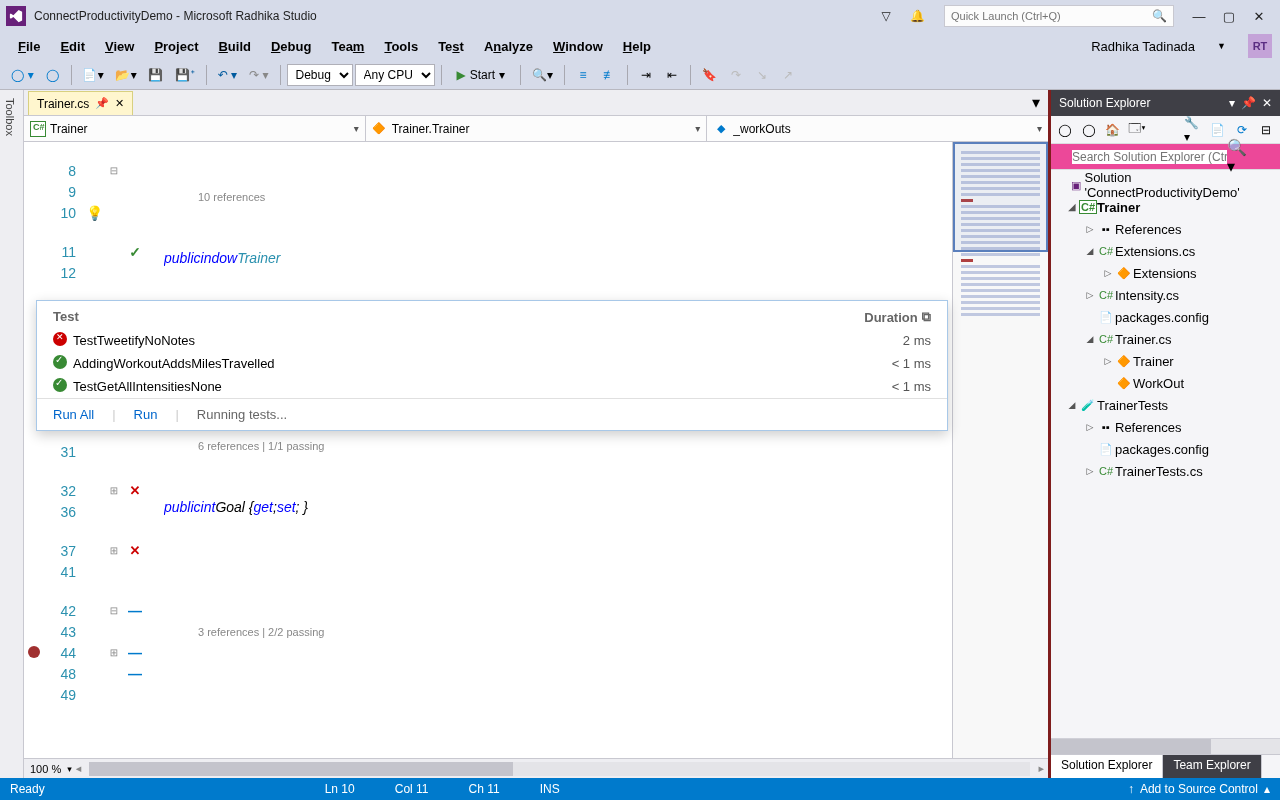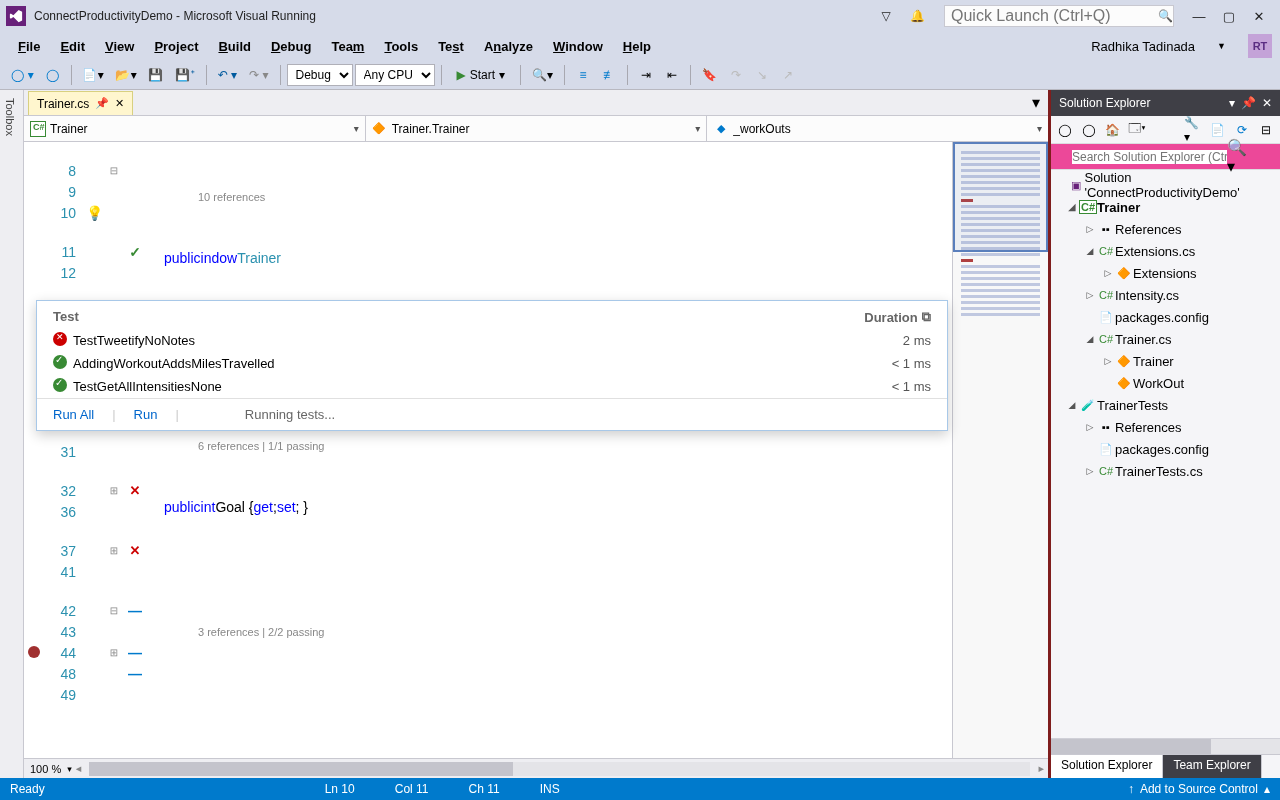--- a/index.html
+++ b/index.html
@@ -4,21 +4,21 @@
 <style>
 * { margin: 0; padding: 0; box-sizing: border-box; font-family: "Segoe UI", sans-serif; }
 html, body { width: 1280px; height: 800px; overflow: hidden; background: #eeeef2; }
 .titlebar { height: 32px; background: #d6dbe9; display: flex; align-items: center; padding: 0 6px; font-size: 12px; color: #1e1e1e; }
 .titlebar .vs-logo { width: 20px; height: 20px; background: #68217a; display: inline-flex; align-items: center; justify-content: center; margin-right: 8px; }
 .titlebar .vs-logo svg { width: 14px; height: 14px; }
 .titlebar .title { flex: 0 0 auto; }
 .titlebar .spacer { flex: 1; }
 .titlebar .tb-icon { width: 24px; height: 24px; display: inline-flex; align-items: center; justify-content: center; margin: 0 4px; cursor: pointer; }
 .titlebar .quick-launch { width: 230px; height: 22px; background: #fcfcfc; border: 1px solid #c8c8d0; display: flex; align-items: center; padding: 0 6px; margin: 0 10px; }
-.titlebar .quick-launch input { border: none; outline: none; flex: 1; font-size: 16px; background: transparent; }
+.titlebar .quick-launch input { border: none; outline: none; flex: 1; font-size: 11px; background: transparent; }
 .titlebar .win-btns { display: flex; }
 .titlebar .win-btns div { width: 30px; height: 24px; display: flex; align-items: center; justify-content: center; cursor: pointer; font-size: 13px; }
 
 .menubar { height: 28px; background: #d6dbe9; display: flex; align-items: center; padding: 0 8px; font-size: 13px; }
 .menubar .menu-item { padding: 4px 10px; cursor: pointer; font-weight: bold; }
 .menubar .menu-item u { text-decoration: underline; }
 .menubar .user-area { margin-left: auto; display: flex; align-items: center; gap: 22px; }
 .menubar .user-badge { width: 24px; height: 24px; background: #c4a3d8; color: #5a2d82; font-size: 11px; display: flex; align-items: center; justify-content: center; font-weight: 600; }
 
 .toolbar { height: 30px; background: #d6dbe9; border-bottom: 1px solid #b8b8c0; display: flex; align-items: center; padding: 0 6px; gap: 2px; font-size: 12px; }
@@ -39,21 +39,21 @@
 
 .nav-bars { height: 26px; display: flex; border-bottom: 1px solid #c8c8d0; }
 .nav-combo { flex: 1; border-right: 1px solid #c8c8d0; display: flex; align-items: center; padding: 0 6px; font-size: 12px; background: #fcfcfc; gap: 4px; position: relative; }
 .nav-combo:last-child { border-right: none; }
 .nav-combo .caret { margin-left: auto; color: #555; font-size: 10px; }
 .nav-icon { width: 16px; height: 16px; display: inline-flex; align-items: center; justify-content: center; font-size: 11px; }
 
 .code-body { flex: 1; display: flex; position: relative; overflow: hidden; }
 .gutter { width: 140px; background: #fff; position: relative; font-family: Consolas, monospace; font-size: 14px; }
 .code-lines { flex: 1; font-family: Consolas, monospace; font-size: 14px; line-height: 21px; padding-top: 4px; position: relative; white-space: pre; overflow: hidden; }
-.code-line { height: 21px; display: flex; align-items: flex-start; }
+.code-line { height: 21px; display: flex; align-items: flex-start; font-style: italic; }
 .ln-row { height: 21px; display: flex; align-items: center; }
 .ln-row .bp { width: 20px; text-align: center; }
 .ln-row .num { width: 42px; text-align: right; color: #2b91af; padding-right: 10px; }
 .ln-row .bulb { width: 18px; }
 .ln-row .fold { width: 20px; text-align: center; color: #888; font-size: 10px; cursor: pointer; }
 .ln-row .status { width: 22px; text-align: center; }
 .codelens { font-size: 11px; color: #888; height: 18px; padding-left: 34px; display: flex; align-items: center; gap: 6px; font-family: "Segoe UI", sans-serif; }
 .kw { color: #0000ff; }
 .type { color: #2b91af; }
 .minimap { width: 96px; border-left: 1px solid #c8c8d0; background: #f8f8f8; position: relative; }
@@ -64,21 +64,21 @@
 .test-popup { position: absolute; left: 12px; right: 100px; top: 158px; background: #fff; border: 1px solid #a8c8e8; box-shadow: 0 4px 12px rgba(0,0,0,0.2); font-size: 13px; z-index: 50; }
 .test-popup .hdr { display: flex; padding: 8px 16px 4px; color: #666; font-weight: 600; }
 .test-popup .hdr .dur { margin-left: auto; display:flex; align-items:flex-end; gap:4px; }
 .test-popup .trow { display: flex; align-items: center; padding: 3px 16px; }
 .test-popup .trow .ico { width: 20px; }
 .test-popup .trow .name { flex: 1; }
 .test-popup .trow .time { color: #555; }
 .test-popup .ftr { border-top: 1px solid #e0e0e0; padding: 8px 16px; display: flex; gap: 18px; align-items: center; }
 .test-popup .ftr a { color: #0066cc; cursor: pointer; }
 .test-popup .ftr .divider { color: #ccc; }
-.test-popup .ftr .status { color: #666; margin-left: 48px; }
+.test-popup .ftr .status { color: #666; }
 .ico-pass { display:inline-block; width:14px; height:14px; border-radius:50%; background:#388a34; position:relative; }
 .ico-pass::after { content:"✓"; color:#fff; font-size:10px; position:absolute; left:2px; top:-1px; }
 .ico-fail { display:inline-block; width:14px; height:14px; border-radius:50%; background:#c00; position:relative; }
 .ico-fail::after { content:"✕"; color:#fff; font-size:9px; position:absolute; left:3px; top:0; }
 
 .editor-footer { height: 20px; border-top: 1px solid #c8c8d0; display: flex; align-items: center; font-size: 11px; background: #eeeef2; }
 .editor-footer .zoom { padding: 0 6px; }
 .editor-footer .hscroll { flex: 1; height: 14px; background: #e4e4e8; position: relative; margin: 0 4px; }
 .editor-footer .hscroll .thumb { position: absolute; left: 0; width: 45%; top: 0; bottom: 0; background: #c4c4cc; }
 
@@ -114,21 +114,21 @@
 </style>
 </head>
 <body>
 
 <div class="titlebar">
   <span class="vs-logo">
     <svg viewBox="0 0 16 16">
         <path fill="#fff" d="M11 1l4 2v10l-4 2-6-6-3 2-1-1V6l1-1 3 2 6-6z"></path>
       </svg>
   </span>
-  <span class="title">ConnectProductivityDemo - Microsoft Visual Running</span>
+  <span class="title">ConnectProductivityDemo - Microsoft Radhika Studio</span>
   <span class="spacer"></span>
   <span class="tb-icon">▽</span>
   <span class="tb-icon">🔔</span>
   <div class="quick-launch">
     <input placeholder="Quick Launch (Ctrl+Q)" style="">
     <span>🔍</span>
   </div>
   <div class="win-btns">
     <div>—</div>
     <div>▢</div>

